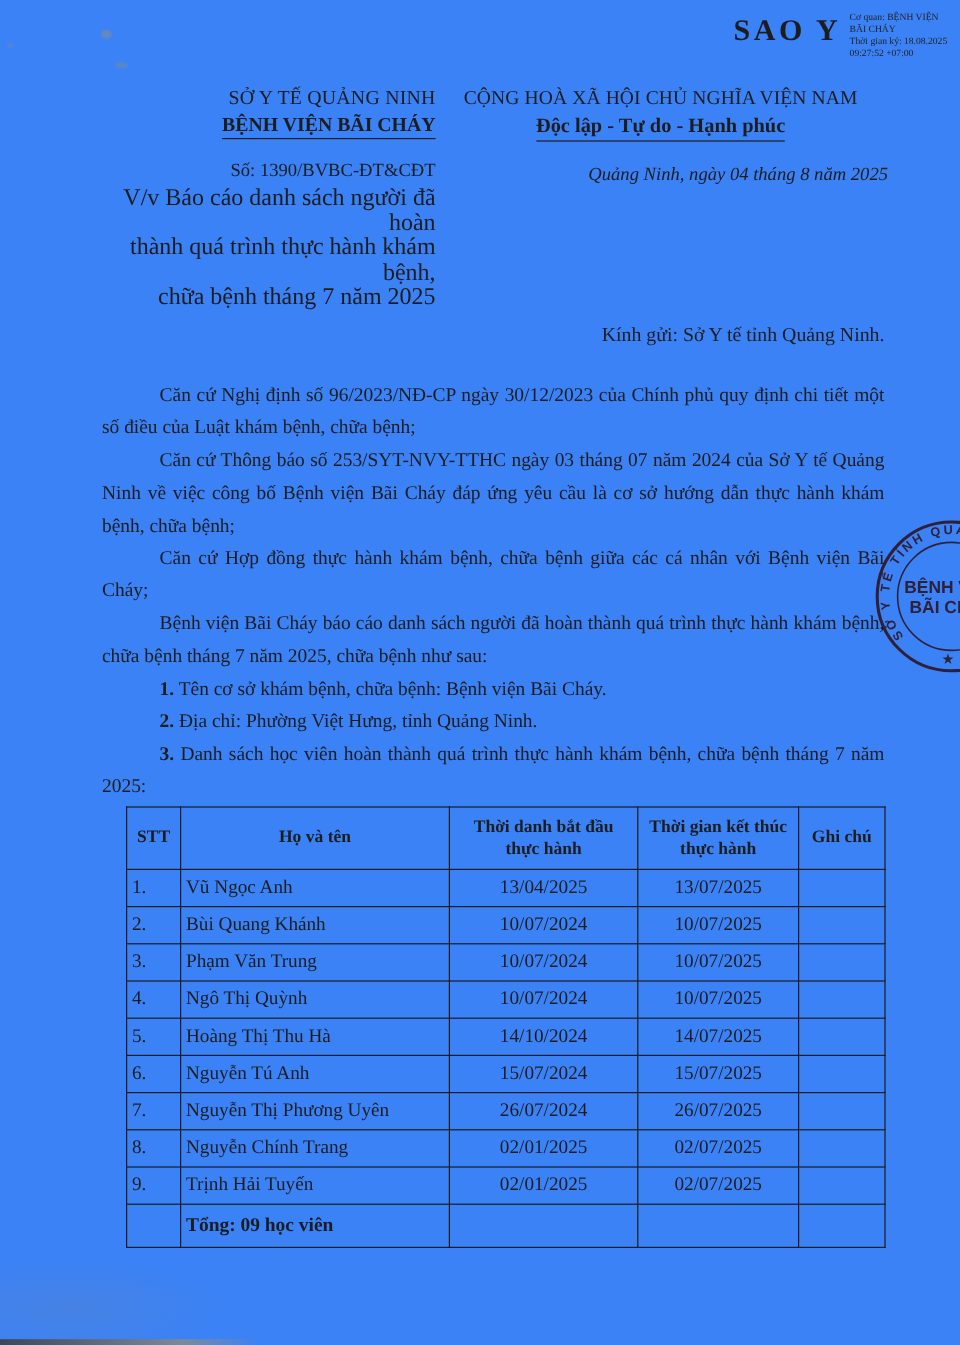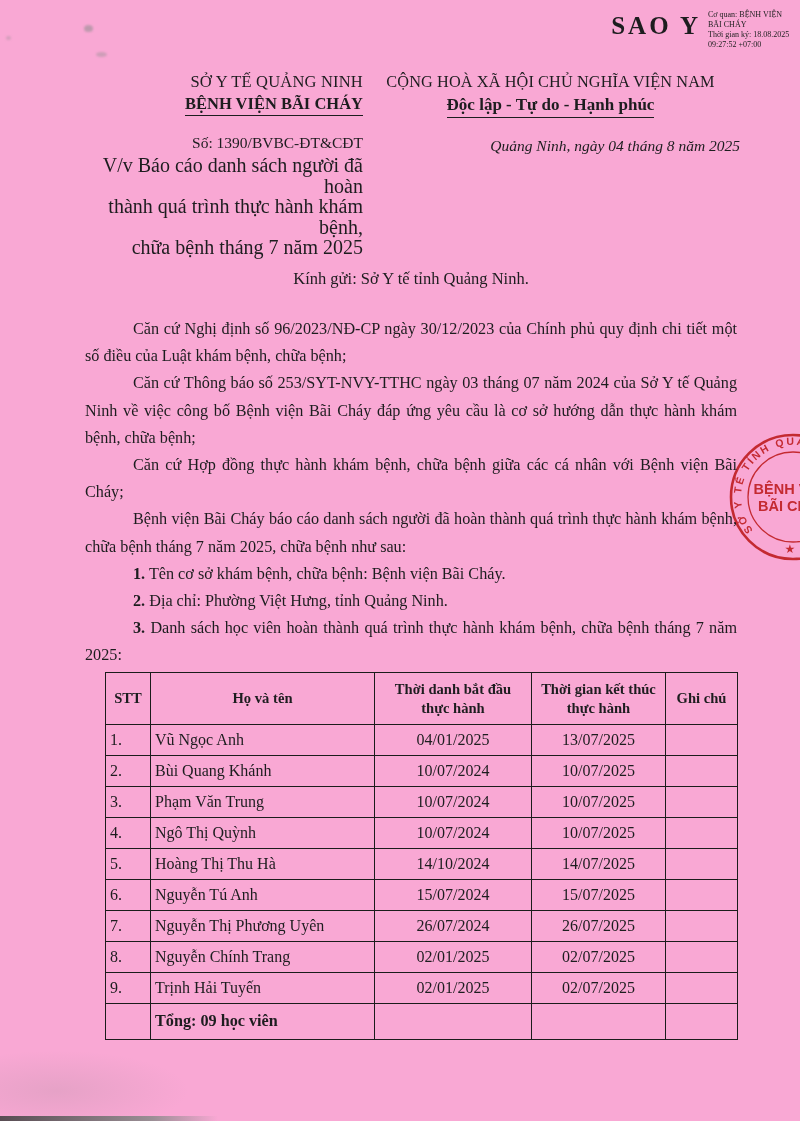--- a/index.html
+++ b/index.html
@@ -1,19 +1,19 @@
 <!DOCTYPE html>
 <html><head>
 <meta charset="utf-8">
 <style>
   * { margin:0; padding:0; box-sizing:border-box; }
   html,body { background:#e8e8e8; }
   .page {
     position:relative; width:800px; height:1121px; margin:0 auto;
-    background:#f9a8d4; overflow:hidden;
+    background:#3b82f6; overflow:hidden;
     font-family:"Liberation Serif","DejaVu Serif",serif;
     color:#1d1d1f;
   }
 
   
   .saoy { position:absolute; top:10px; right:6px; display:flex; gap:7px; align-items:flex-start; }
   .saoy-title { font-size:25px; font-weight:bold; letter-spacing:3px; line-height:1; padding-top:3px; }
   .saoy-meta { font-size:8px; line-height:10px; width:86px; color:#222; }
 
   
@@ -26,21 +26,21 @@
   .doc-subject { margin-top:3px; font-size:20px; line-height:20.5px; }
 
   .nat-block { position:absolute; left:373px; top:72px; width:355px; text-align:center; }
   .nat-country { font-size:16.3px; letter-spacing:.1px; }
   .nat-motto { font-size:17px; font-weight:bold; margin-top:3px; display:inline-block;
                border-bottom:1.7px solid #1d1d1f; padding-bottom:2px;font-family:Liberation Serif, serif; }
   .place-date { position:absolute; left:380px; top:137px; width:360px; text-align:right;
                 font-style:italic; font-size:15.5px; }
 
   
-  .recipient { position:absolute; left:85px; top:269px; width:652px; text-align:center; font-size:16.5px; }
+  .recipient { position:absolute; left:85px; top:269px; width:652px; text-align:right; font-size:16.5px; }
   .body-text { position:absolute; left:85px; top:316px; width:652px;
                font-size:16.2px; line-height:27.2px; text-align:justify; }
   .body-text p { text-indent:48px; }
   .num { font-weight:bold; }
 
   
   table.students { position:absolute; left:105px; top:672px; width:632px;
                    border-collapse:collapse; table-layout:fixed; }
   table.students th, table.students td { border:1.5px solid #1c1c1c; vertical-align:middle; }
   table.students th { font-size:14.6px; font-weight:bold; text-align:center;
@@ -131,21 +131,21 @@
         <tr>
       <th>STT</th>
       <th>Họ và tên</th>
       <th>Thời danh bắt đầu thực hành</th>
       <th>Thời gian kết thúc thực hành</th>
       <th>Ghi chú</th>
     </tr>
     <tr>
       <td class="c-stt">1.</td>
       <td class="c-name">Vũ Ngọc Anh</td>
-      <td class="c-date">04/01/2025</td>
+      <td class="c-date">13/04/2025</td>
       <td class="c-date">13/07/2025</td>
       <td class="c-note"></td>
     </tr>
     <tr>
       <td class="c-stt">2.</td>
       <td class="c-name">Bùi Quang Khánh</td>
       <td class="c-date">10/07/2024</td>
       <td class="c-date">10/07/2025</td>
       <td class="c-note"></td>
     </tr>

